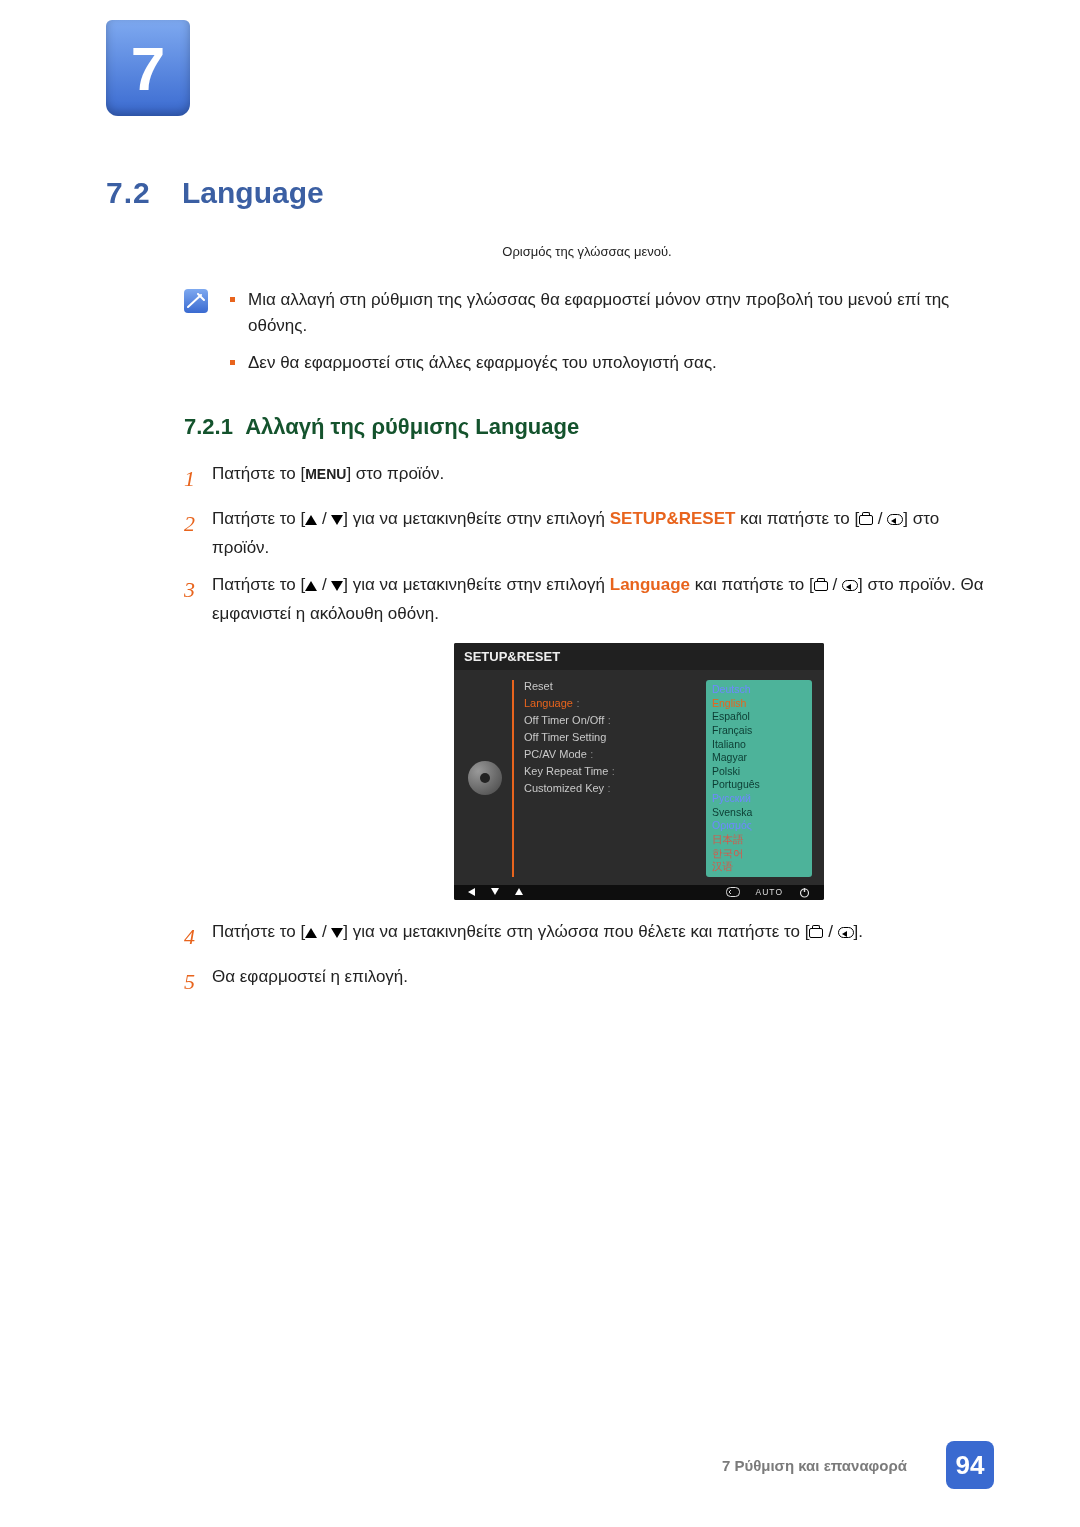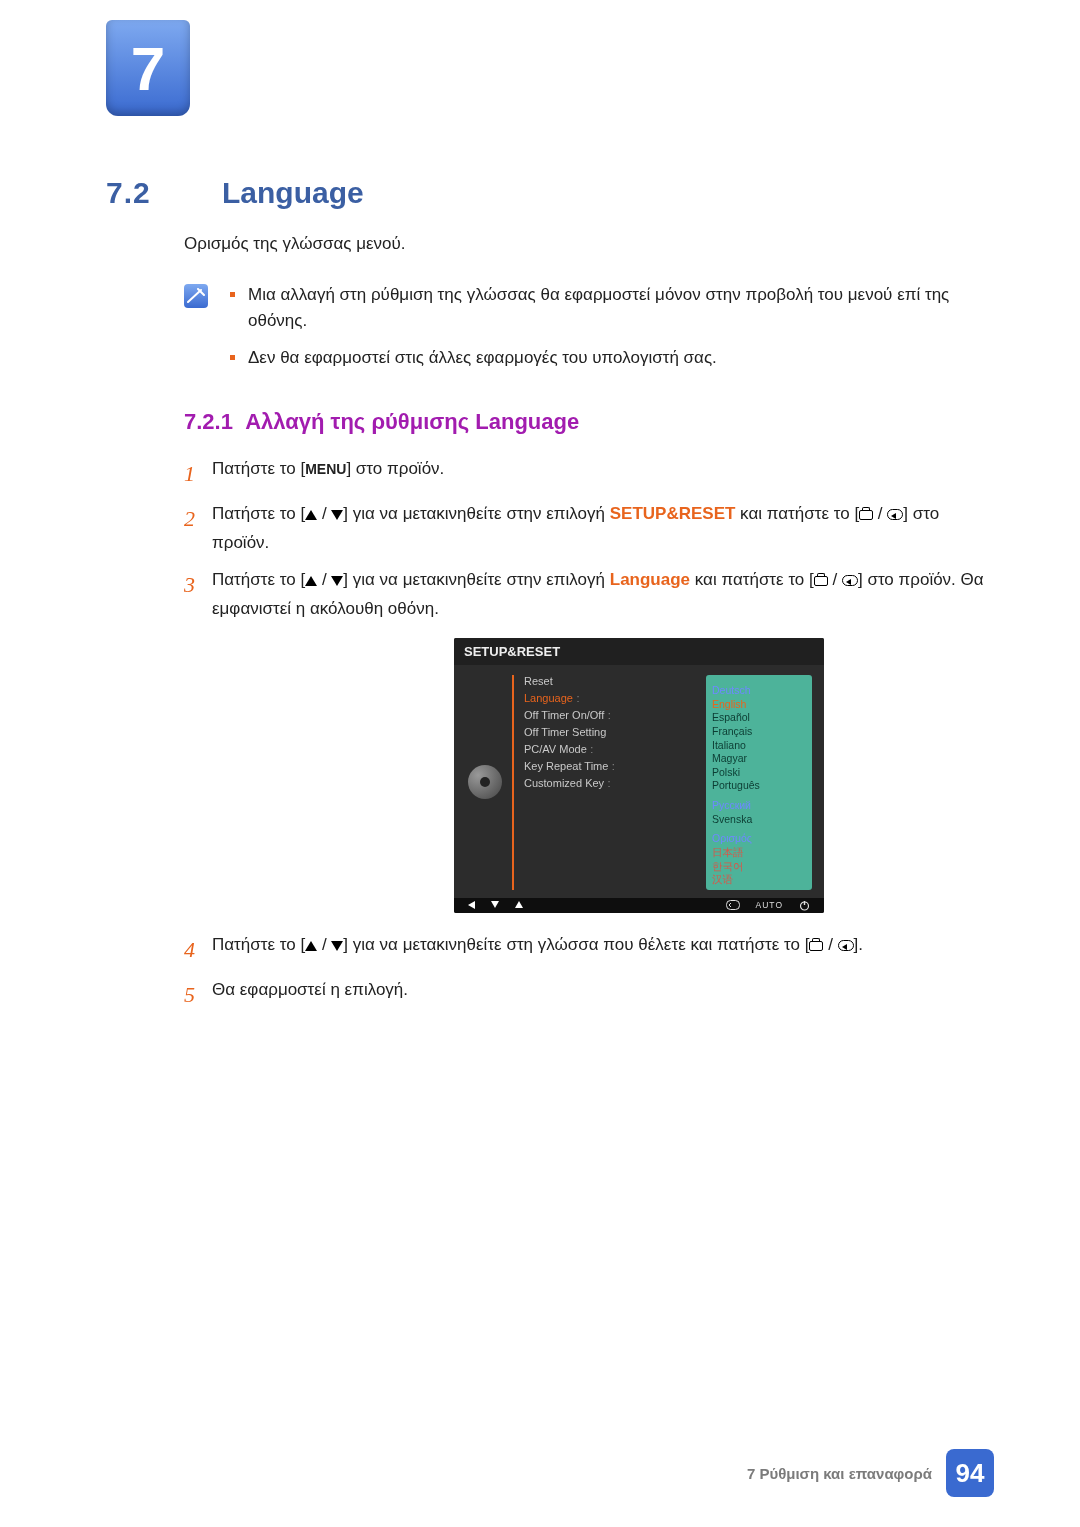--- a/index.html
+++ b/index.html
@@ -31,33 +31,32 @@
     font-size: 36px;
     font-weight: bold;
     color: #3b5fa3;
     padding-top: 20px;
   }
   .chapter-title .underline { border-bottom: 2px solid #3b5fa3; padding-bottom: 4px; }
 
   .section-row {
     display: flex;
     align-items: flex-end;
-    margin-bottom: 24px;
-    gap: 40px;
+    margin-bottom: 34px;
   }
   .section-num {
     font-size: 30px;
     font-weight: bold;
     color: #3b5fa3;
     width: 76px;
     letter-spacing: 1px;
   }
   .section-title { font-size: 30px; font-weight: bold; color: #3b5fa3; }
 
-  .intro-text { font-size: 17px; margin-left: 78px; margin-bottom: 28px; }
+  .intro-text { font-size: 13px; margin-left: 78px; margin-bottom: 28px; text-align: center; }
 
   .note-row { display: flex; margin-left: 78px; margin-bottom: 28px; }
   .note-icon {
     width: 24px; height: 24px;
     background: linear-gradient(#7ea9f0,#3a6ad0);
     border-radius: 4px;
     margin-right: 22px;
     flex-shrink: 0;
     position: relative;
     margin-top: 2px;
@@ -68,21 +67,21 @@
   .note-list li::before {
     content: "";
     position: absolute; left: 0; top: 10px;
     width: 5px; height: 5px;
     background: #e8641d;
   }
 
   .subsection-title {
     font-size: 22px;
     font-weight: bold;
-    color: #a21caf;
+    color: #14532d;
     margin-left: 78px;
     margin-bottom: 20px;
   }
 
   .steps { margin-left: 78px; }
   .step-row { display: flex; margin-bottom: 8px; font-size: 17px; line-height: 1.7; }
   .step-num {
     font-family: Georgia, 'Times New Roman', serif;
     font-style: italic;
     font-size: 22px;
@@ -135,40 +134,41 @@
   .osd-langs {
     width: 106px;
     background: #4db39a;
     border-radius: 3px;
     padding: 3px 6px;
     font-size: 10.5px;
     line-height: 1.3;
     color: #0c3d33;
   }
   .osd-langs div.sel { color: #e8641d; }
-  .osd-langs div.blue { color: #6e88ff; margin-top: 6px; }
+  .osd-langs div.blue { color: #6e88ff; }
   .osd-langs div.red { color: #d6584a; }
   .osd-langs div { white-space: nowrap; }
   .osd-bottom {
     background: #0e0e0e;
     display: flex;
     align-items: center;
     justify-content: space-between;
     padding: 2px 14px;
     font-size: 10px;
   }
   .osd-bottom .group { display: flex; gap: 16px; color: #ddd; }
   .osd-bottom svg { display: block; }
   .osd-bottom .auto { font-size: 8.5px; letter-spacing: 1px; color: #ddd; }
 
   
   .footer {
-    position: absolute; left: 0; right: 0; bottom: 30px;
+    position: absolute; left: 0; right: 0; bottom: 38px;
     display: flex; justify-content: flex-end; align-items: center;
     padding-right: 86px;
+    gap: 25px;
   }
   .footer-label { font-size: 15px; color: #7b7b7b; font-weight: bold; margin-right: 14px; }
   .footer-page {
     width: 48px; height: 48px;
     background: #3a6ad0;
     color: #fff;
     border-radius: 8px;
     display: flex; align-items: center; justify-content: center;
     font-size: 26px; font-weight: bold;
   }

